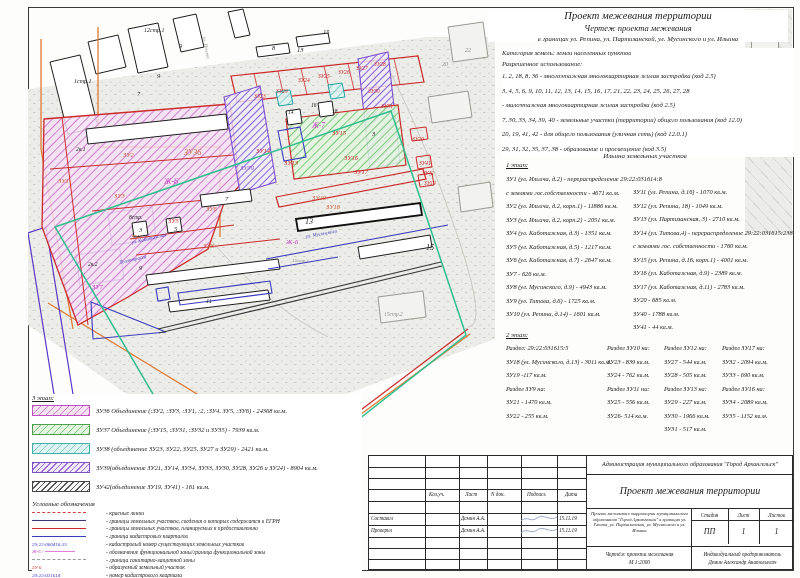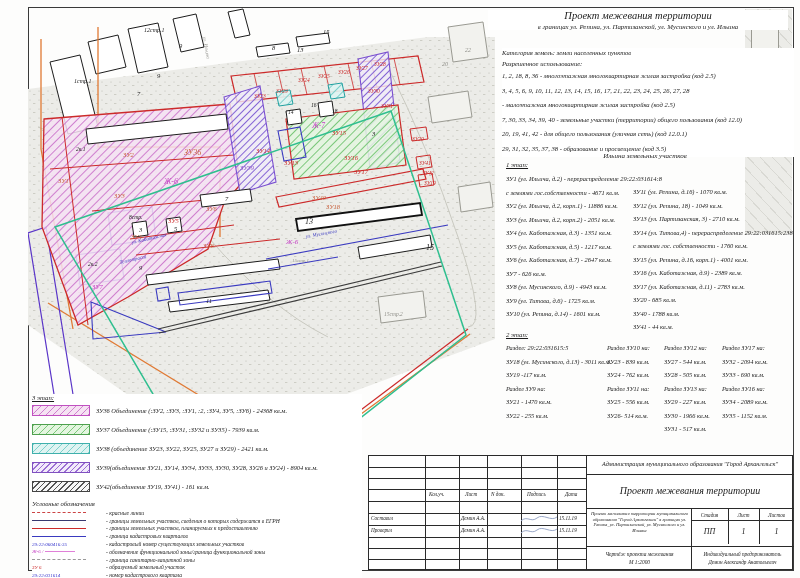--- a/index.html
+++ b/index.html
@@ -264,20 +264,21 @@
 
 <div class="corner-strip">
   <div class="corner-bldg" style="left:6px;top:18px;width:26px;height:38px;"></div>
   <div class="corner-bldg" style="left:12px;top:88px;width:30px;height:52px;"></div>
   <span class="corner-lb" id="corner-l0" style="left: 8px; top: 130px;">30</span>
   <span class="corner-lb" id="corner-l1" style="left: 36px; top: 80px;">32</span>
 </div>
 
 <div class="rt rt-head center" style="background:#fff;">
   <div class="t1">Проект межевания территории</div>
+  <div class="t2">Чертеж проекта межевания</div>
   <div class="t3">в границах ул. Репина, ул. Партизанской, ул. Мусинского и ул. Ильина</div>
 </div>
 
 <div class="rt uses" style="background:#fff;">
   <div class="tight">Категория земель: земли населенных пунктов</div>
   <div class="tight">Разрешенное использование:</div>
   <div id="use-lines">
       <div class="sp">1, 2, 18, 8, 36 - многоэтажная многоквартирная жилая застройка (код 2.5)</div>
       <div class="sp">3, 4, 5, 6, 9, 10, 11, 12, 13, 14, 15, 16, 17, 21, 22, 23, 24, 25, 26, 27, 28</div>
       <div class="sp">- малоэтажная многоквартирная жилая застройка (код 2.5)</div>

